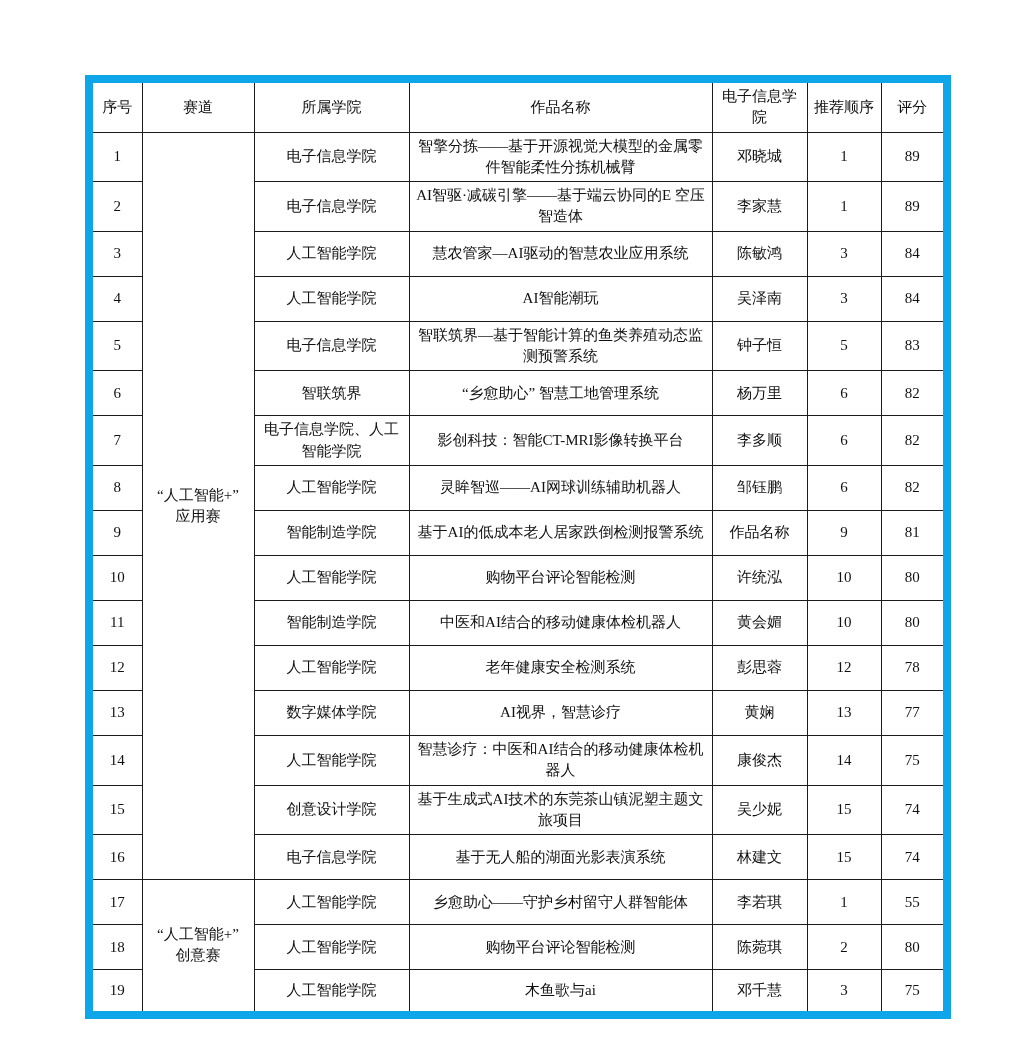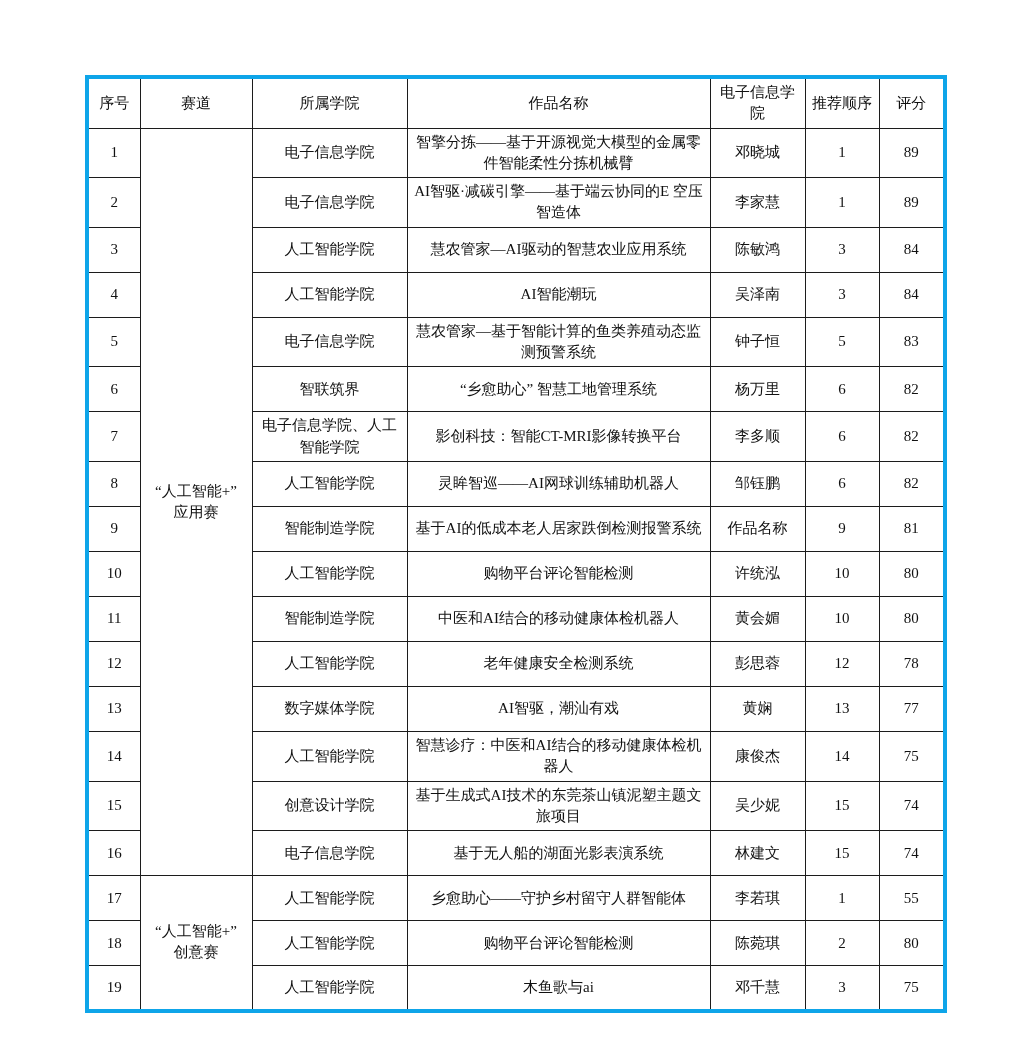--- a/index.html
+++ b/index.html
@@ -17,21 +17,21 @@
     height: 1045px;
     background: #ffffff;
   }
   table.results {
     position: absolute;
     left: 85px;
     top: 75px;
     width: 858px;
     border-collapse: collapse;
     table-layout: fixed;
-    border: 4px solid #0ea5e9;
+    border: 8px solid #0ea5e9;
   }
   table.results th,
   table.results td {
     border: 1px solid #1c1c1c;
     text-align: center;
     vertical-align: middle;
     font-size: 15px;
     font-weight: normal;
     line-height: 1.42;
     padding: 3px 5px;
@@ -104,21 +104,21 @@
         <td>4</td>
         <td>人工智能学院</td>
         <td>AI智能潮玩</td>
         <td>吴泽南</td>
         <td>3</td>
         <td>84</td>
       </tr>
       <tr>
         <td>5</td>
         <td>电子信息学院</td>
-        <td>慧农管家—基于智能计算的鱼类养殖动态监测预警系统</td>
+        <td>智联筑界—基于智能计算的鱼类养殖动态监测预警系统</td>
         <td>钟子恒</td>
         <td>5</td>
         <td>83</td>
       </tr>
       <tr>
         <td>6</td>
         <td>智联筑界</td>
         <td>“乡愈助心” 智慧工地管理系统</td>
         <td>杨万里</td>
         <td>6</td>
@@ -168,21 +168,21 @@
         <td>12</td>
         <td>人工智能学院</td>
         <td>老年健康安全检测系统</td>
         <td>彭思蓉</td>
         <td>12</td>
         <td>78</td>
       </tr>
       <tr>
         <td>13</td>
         <td>数字媒体学院</td>
-        <td>AI智驱，潮汕有戏</td>
+        <td>AI视界，智慧诊疗</td>
         <td>黄娴</td>
         <td>13</td>
         <td>77</td>
       </tr>
       <tr>
         <td>14</td>
         <td>人工智能学院</td>
         <td>智慧诊疗：中医和AI结合的移动健康体检机器人</td>
         <td>康俊杰</td>
         <td>14</td>

